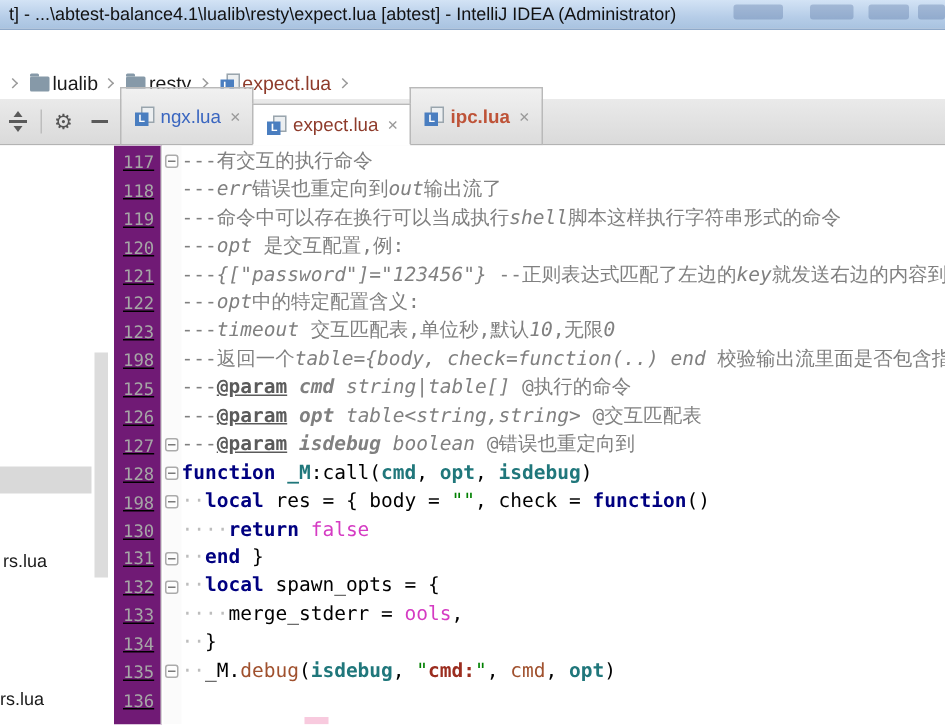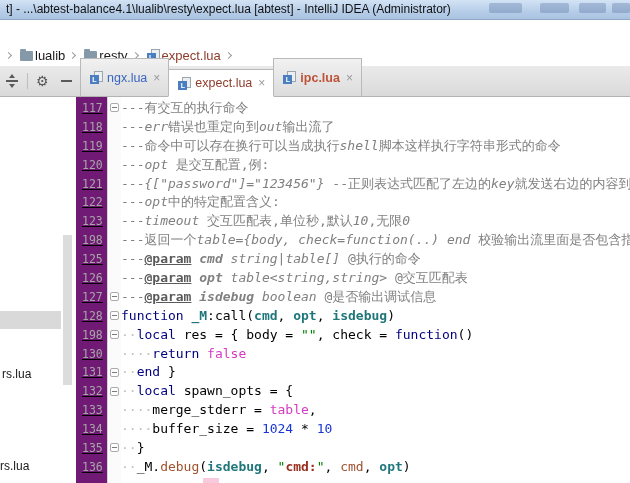--- a/index.html
+++ b/index.html
@@ -86,21 +86,21 @@
   .fold::after { content:""; position:absolute; left:1px; top:3px; width:5px; height:1px; background:#7a7a7a; }
 
   .code { position:absolute; left:45px; top:2px; right:0; }
   .cl { height:18.9px; line-height:18.9px; white-space:pre; overflow:hidden;
     font-family:"DejaVu Sans Mono","Liberation Mono", monospace; font-size:13px; color:#000; }
 
   .tk-c  { color:var(--comment);margin-top:12px; }
   .tk-ci { color:var(--comment); font-style:italic; }
   .tk-cb { color:var(--comment); font-style:italic; font-weight:bold; }
   .tk-tg { color:var(--doc-tag); font-weight:bold; text-decoration:underline; }
-  .tk-k  { color:var(--keyword); font-weight:normal; }
+  .tk-k  { color:var(--keyword); font-weight:bold; }
   .tk-p  { color:#000; }
   .tk-pr { color:var(--parameter); font-weight:bold; }
   .tk-s  { color:var(--string); }
   .tk-sb { color:var(--string-accent); font-weight:bold; }
   .tk-n  { color:var(--number); }
   .tk-ct { color:var(--constant); }
   .tk-ru { color:var(--unresolved); }
   .tk-ws { color:var(--whitespace-dot); }
 
   .pink-box { position:absolute; left:127px; top:381px; width:16px; height:5px; background:#f8cade; }
@@ -219,28 +219,27 @@
           <div class="cl"><span class="tk-c">---有交互的执行命令</span></div>
           <div class="cl"><span class="tk-c">---</span><span class="tk-ci">err</span><span class="tk-c">错误也重定向到</span><span class="tk-ci">out</span><span class="tk-c">输出流了</span></div>
           <div class="cl"><span class="tk-c">---命令中可以存在换行可以当成执行</span><span class="tk-ci">shell</span><span class="tk-c">脚本这样执行字符串形式的命令</span></div>
           <div class="cl"><span class="tk-c">---</span><span class="tk-ci">opt</span><span class="tk-c"> 是交互配置,例:</span></div>
           <div class="cl"><span class="tk-c">---</span><span class="tk-ci">{["password"]="123456"}</span><span class="tk-c"> --正则表达式匹配了左边的</span><span class="tk-ci">key</span><span class="tk-c">就发送右边的内容到输入流</span></div>
           <div class="cl"><span class="tk-c">---</span><span class="tk-ci">opt</span><span class="tk-c">中的特定配置含义:</span></div>
           <div class="cl"><span class="tk-c">---</span><span class="tk-ci">timeout</span><span class="tk-c"> 交互匹配表,单位秒,默认</span><span class="tk-ci">10</span><span class="tk-c">,无限</span><span class="tk-ci">0</span></div>
           <div class="cl"><span class="tk-c">---返回一个</span><span class="tk-ci">table={body, check=function(..) end</span><span class="tk-c"> 校验输出流里面是否包含指定内容.</span></div>
           <div class="cl"><span class="tk-c">---</span><span class="tk-tg">@param</span><span class="tk-cb"> cmd </span><span class="tk-ci">string|table[]</span><span class="tk-c"> @执行的命令</span></div>
           <div class="cl"><span class="tk-c">---</span><span class="tk-tg">@param</span><span class="tk-cb"> opt </span><span class="tk-ci">table&lt;string,string&gt;</span><span class="tk-c"> @交互匹配表</span></div>
-          <div class="cl"><span class="tk-c">---</span><span class="tk-tg">@param</span><span class="tk-cb"> isdebug </span><span class="tk-ci">boolean</span><span class="tk-c"> @是否输出调试信息</span></div>
+          <div class="cl"><span class="tk-c">---</span><span class="tk-tg">@param</span><span class="tk-cb"> isdebug </span><span class="tk-ci">boolean</span><span class="tk-c"> @错误也重定向到</span></div>
           <div class="cl"><span class="tk-k">function </span><span class="tk-pr">_M</span><span class="tk-p">:call(</span><span class="tk-pr">cmd</span><span class="tk-p">, </span><span class="tk-pr">opt</span><span class="tk-p">, </span><span class="tk-pr">isdebug</span><span class="tk-p">)</span></div>
           <div class="cl"><span class="tk-ws">··</span><span class="tk-k">local </span><span class="tk-p">res = { body = </span><span class="tk-s">""</span><span class="tk-p">, check = </span><span class="tk-k">function</span><span class="tk-p">()</span></div>
           <div class="cl"><span class="tk-ws">····</span><span class="tk-k">return </span><span class="tk-ct">false</span></div>
           <div class="cl"><span class="tk-ws">··</span><span class="tk-k">end </span><span class="tk-p">}</span></div>
           <div class="cl"><span class="tk-ws">··</span><span class="tk-k">local </span><span class="tk-p">spawn_opts = {</span></div>
-          <div class="cl"><span class="tk-ws">····</span><span class="tk-p">merge_stderr = </span><span class="tk-ct">table</span><span class="tk-p">,</span></div>
-          <div class="cl"><span class="tk-ws">····</span><span class="tk-p">buffer_size = </span><span class="tk-n">1024</span><span class="tk-p"> * </span><span class="tk-n">10</span></div>
+          <div class="cl"><span class="tk-ws">····</span><span class="tk-p">merge_stderr = </span><span class="tk-ct">ools</span><span class="tk-p">,</span></div>
           <div class="cl"><span class="tk-ws">··</span><span class="tk-p">}</span></div>
           <div class="cl"><span class="tk-ws">··</span><span class="tk-p">_M.</span><span class="tk-ru">debug</span><span class="tk-p">(</span><span class="tk-pr">isdebug</span><span class="tk-p">, </span><span class="tk-s">"</span><span class="tk-sb">cmd:</span><span class="tk-s">"</span><span class="tk-p">, </span><span class="tk-ru">cmd</span><span class="tk-p">, </span><span class="tk-pr">opt</span><span class="tk-p">)</span></div>
         </div>
       <div class="pink-box"></div>
     </div>
 
   </div>
 </div>
 
 </body></html>

